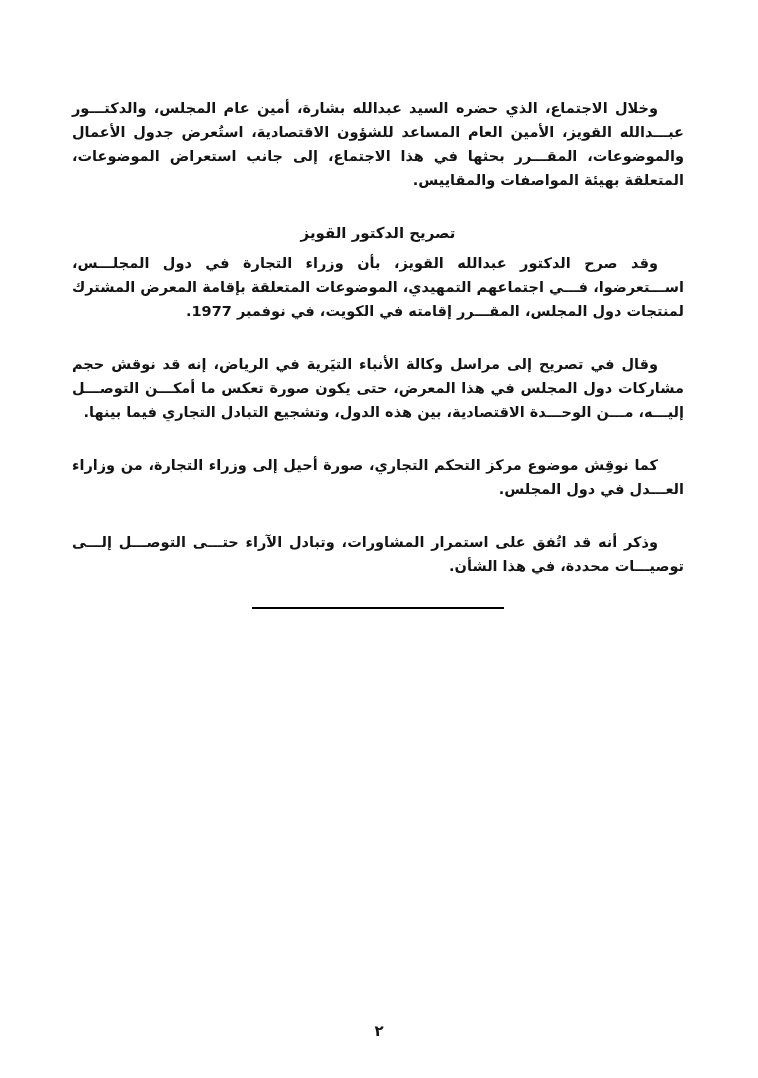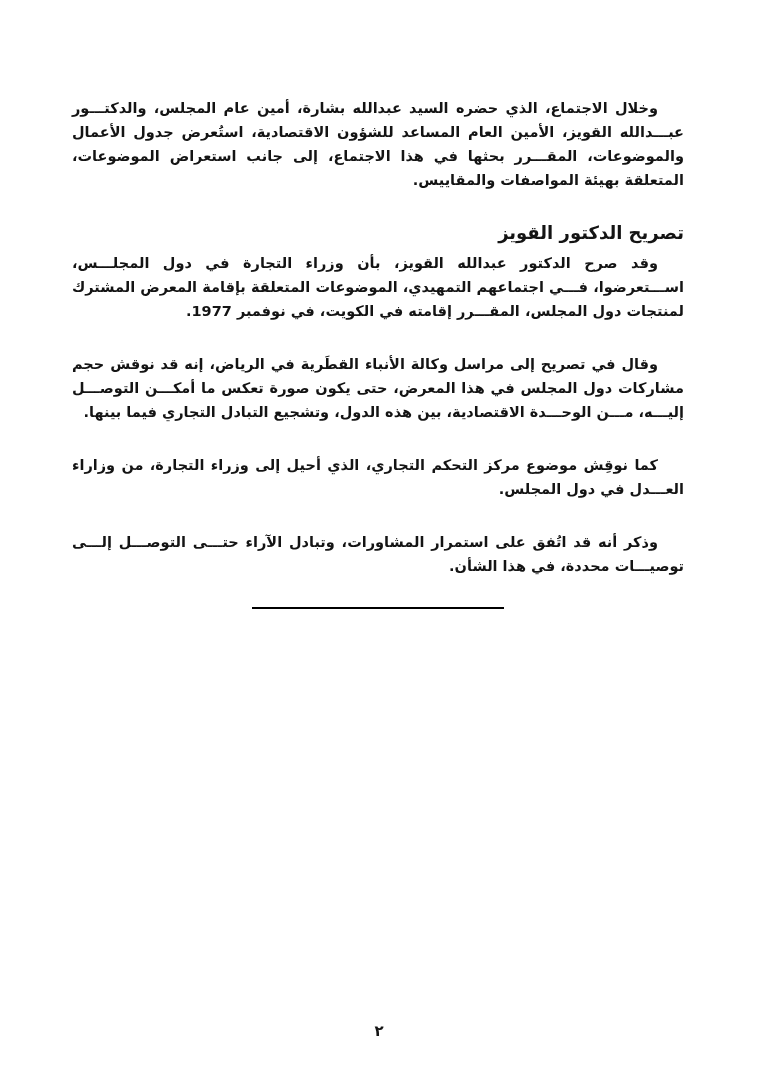--- a/index.html
+++ b/index.html
@@ -30,23 +30,23 @@
       line-height: 24px;
     }
     .para {
       margin: 0 0 29px 0;
       text-indent: 26px;
     }
     .para.last-before-rule {
     }
     .heading {
       margin: 0 0 6px 0;
-      font-size: 18px;
+      font-size: 15px;
       font-weight: bold;
-      text-align: right;
+      text-align: center;
       text-indent: 0;
     }
     .divider {
       width: 252px;
       height: 2px;
       background: #000000;
       margin: 18px auto 0 auto;
     }
     .page-number {
       position: absolute;
@@ -64,24 +64,24 @@
 <body>
 
 <div class="page">
   <div class="content">
     <p class="para">وخلال الاجتماع، الذي حضره السيد عبدالله بشارة، أمين عام المجلس، والدكتـــور عبـــدالله القويز، الأمين العام المساعد للشؤون الاقتصادية، استُعرض جدول الأعمال والموضوعات، المقـــرر بحثها في هذا الاجتماع، إلى جانب استعراض الموضوعات، المتعلقة بهيئة المواصفات والمقاييس.</p>
 
     <h3 class="heading">تصريح الدكتور القويز</h3>
 
     <p class="para">وقد صرح الدكتور عبدالله القويز، بأن وزراء التجارة في دول المجلـــس، اســـتعرضوا، فـــي اجتماعهم التمهيدي، الموضوعات المتعلقة بإقامة المعرض المشترك لمنتجات دول المجلس، المقـــرر إقامته في الكويت، في نوفمبر 1977.</p>
 
-    <p class="para">وقال في تصريح إلى مراسل وكالة الأنباء القطَرية في الرياض، إنه قد نوقش حجم مشاركات دول المجلس في هذا المعرض، حتى يكون صورة تعكس ما أمكـــن التوصـــل إليـــه، مـــن الوحـــدة الاقتصادية، بين هذه الدول، وتشجيع التبادل التجاري فيما بينها.</p>
+    <p class="para">وقال في تصريح إلى مراسل وكالة الأنباء التيَرية في الرياض، إنه قد نوقش حجم مشاركات دول المجلس في هذا المعرض، حتى يكون صورة تعكس ما أمكـــن التوصـــل إليـــه، مـــن الوحـــدة الاقتصادية، بين هذه الدول، وتشجيع التبادل التجاري فيما بينها.</p>
 
 
-    <p class="para">كما نوقِش موضوع مركز التحكم التجاري، الذي أحيل إلى وزراء التجارة، من وزاراء العـــدل في دول المجلس.</p>
+    <p class="para">كما نوقِش موضوع مركز التحكم التجاري، صورة أحيل إلى وزراء التجارة، من وزاراء العـــدل في دول المجلس.</p>
 
     <p class="para last-before-rule">وذكر أنه قد اتُفق على استمرار المشاورات، وتبادل الآراء حتـــى التوصـــل إلـــى توصيـــات محددة، في هذا الشأن.</p>
 
     <div class="divider"></div>
   </div>
 
   <div class="page-number">٢</div>
 </div>
 
 </body></html>

